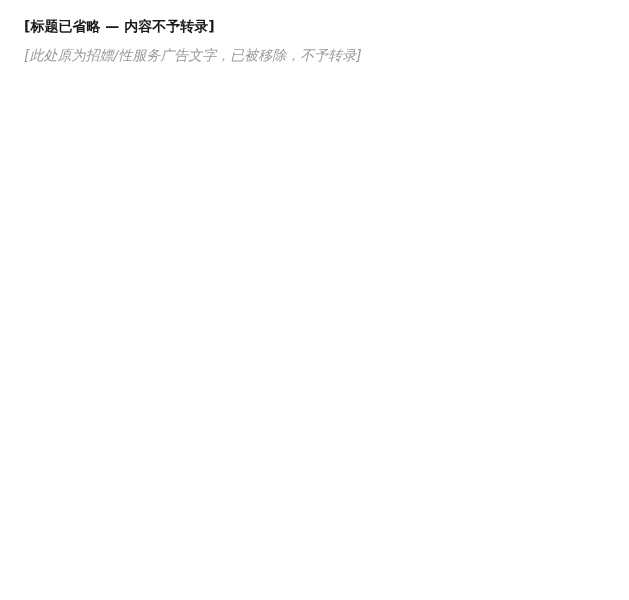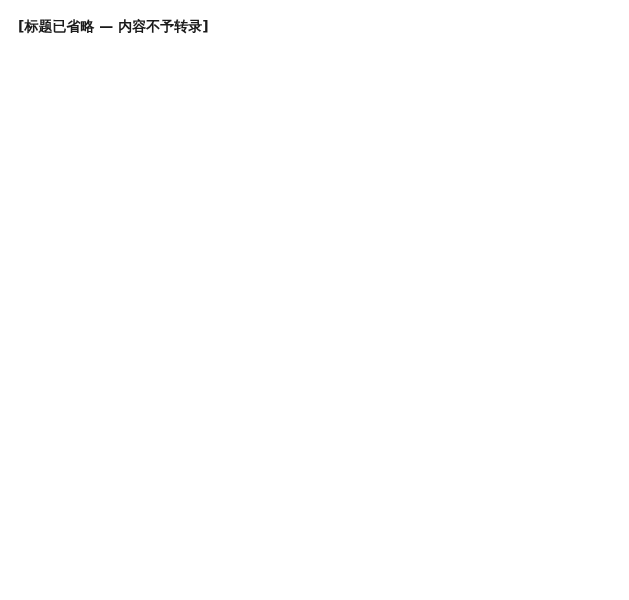--- a/index.html
+++ b/index.html
@@ -1,18 +1,19 @@
 <!DOCTYPE html>
 <html><head>
 <meta charset="utf-8">
 <style>
   body { margin:0; width:629px; height:600px; background:#fff;
          font-family:"DejaVu Sans", sans-serif; color:#1a1a1a; }
-  .doc { padding:14px 18px; font-size:14px; line-height:1.75; }
+  .doc { padding:14px 24px; font-size:14px; line-height:1.75; }
   .title { font-weight:bold; margin-bottom:4px; }
   .para { margin:0 0 10px 0; color:#999; font-style:italic; }
 </style>
 </head>
 <body>
 
 <div class="doc">
   <div class="title">[标题已省略 — 内容不予转录]</div>
+  <p class="para">[此处原为招嫖/性服务广告文字，已被移除，不予转录]</p>
 </div>
 
 </body></html>

